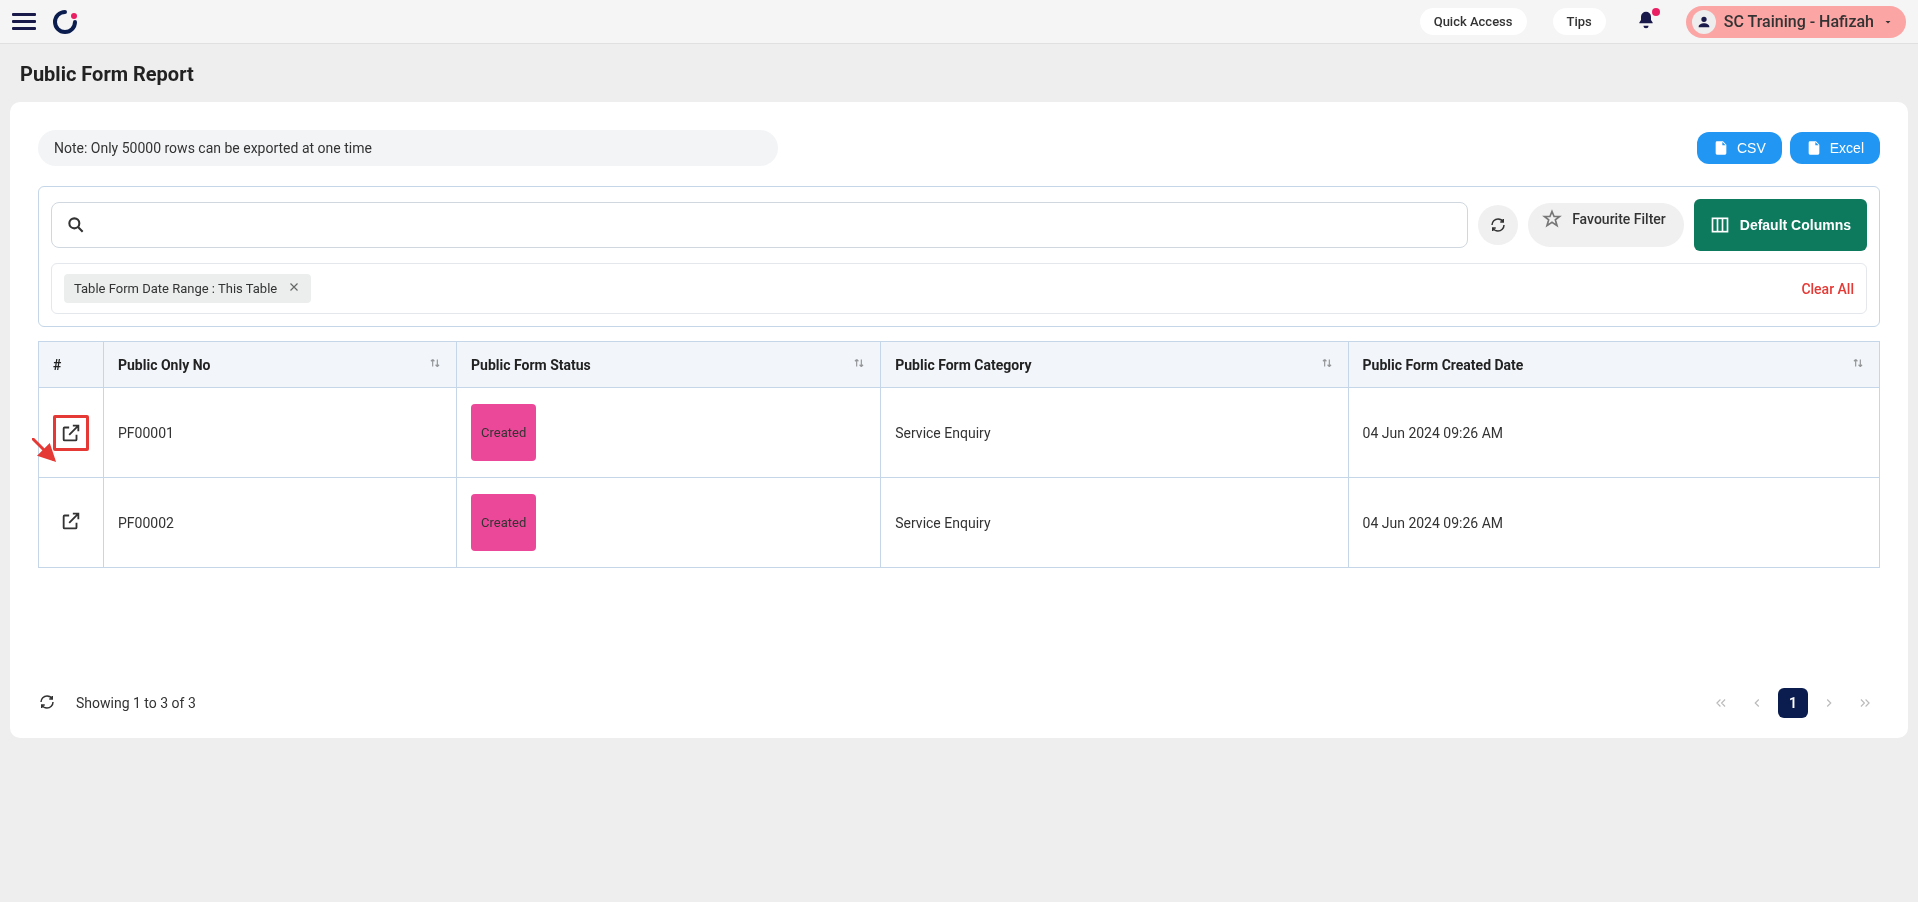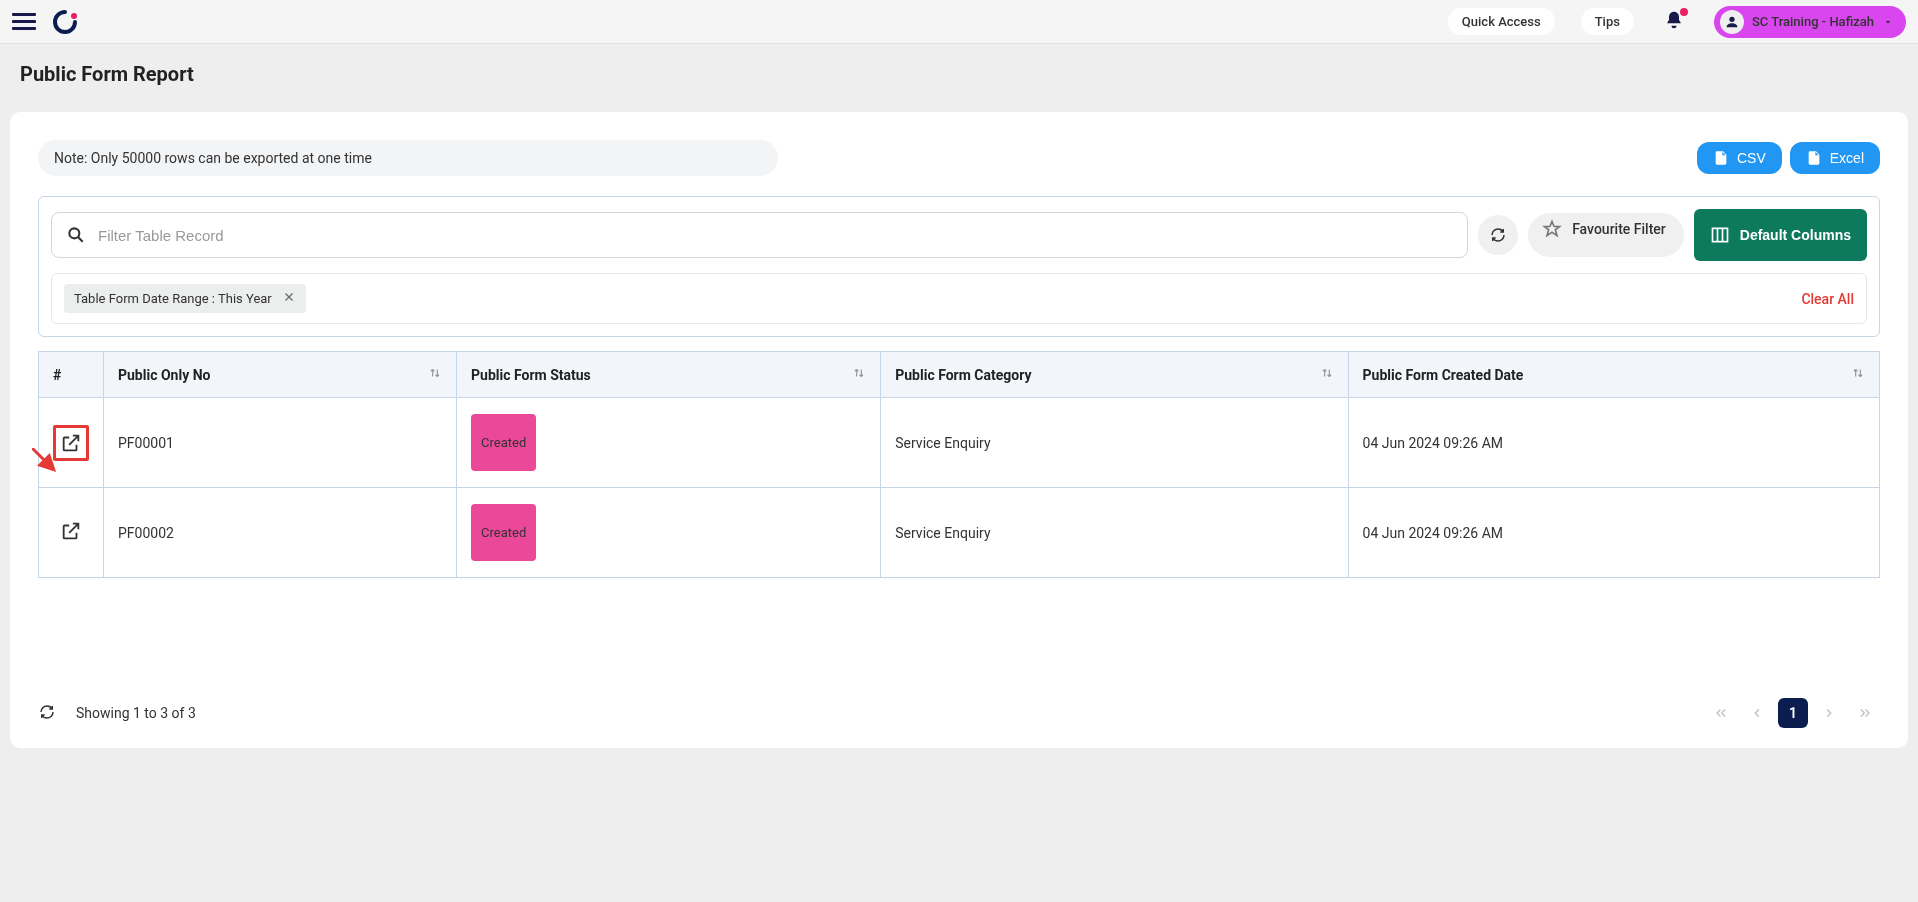--- a/index.html
+++ b/index.html
@@ -49,48 +49,48 @@
   .bell-dot {
     position: absolute;
     top: -2px;
     right: 0;
     width: 8px;
     height: 8px;
     background: #e91e63;
     border-radius: 50%;
   }
   .user-pill {
-    background: #d946ef;
+    background: #fca5a5;
     border-radius: 16px;
     padding: 4px 12px 4px 6px;
     display: flex;
     align-items: center;
     gap: 8px;
     cursor: pointer;
-    font-size: 13px;
+    font-size: 16px;
     font-weight: 500;
   }
   .avatar-circle {
     width: 24px;
     height: 24px;
     border-radius: 50%;
     background: #eee;
     display: flex;
     align-items: center;
     justify-content: center;
   }
   .page-title {
     padding: 18px 20px 12px;
     font-size: 20px;
     font-weight: 700;
     color: #222;
   }
   .card {
     background: #fff;
-    margin: 14px 10px 10px;
+    margin: 4px 10px 10px;
     border-radius: 10px;
     padding: 28px 28px 20px;
   }
   .export-row {
     display: flex;
     justify-content: space-between;
     align-items: center;
     margin-bottom: 20px;
   }
   .note-box {
@@ -346,21 +346,20 @@
       </button>
     </div>
   </div>
 
   <div class="filter-panel">
     <div class="filter-top">
       <div class="search-box">
         <svg width="20" height="20" viewBox="0 0 24 24">
             <path fill="none" stroke="#333" stroke-width="2.5" d="M10 4a6 6 0 100 12 6 6 0 000-12zm5 11l5 5"></path>
           </svg>
-        <input type="text" placeholder="Filter Table Record" style="">
       </div>
       <div class="icon-circle">
         <svg width="18" height="18" viewBox="0 0 24 24">
             <path fill="none" stroke="#333" stroke-width="2" d="M4 12a8 8 0 018-8 8 8 0 017 4M20 12a8 8 0 01-8 8 8 8 0 01-7-4M19 4v4h-4M5 20v-4h4"></path>
           </svg>
       </div>
       <div class="fav-pill">
         <svg width="20" height="20" viewBox="0 0 24 24">
             <path fill="none" stroke="#777" stroke-width="2" d="M12 3l2.5 6H21l-5 4 2 7-6-4-6 4 2-7-5-4h6.5z"></path>
           </svg>
@@ -370,21 +369,21 @@
         <svg width="20" height="20" viewBox="0 0 24 24">
             <rect x="3" y="4" width="18" height="16" fill="none" stroke="#fff" stroke-width="2"></rect>
             <line x1="9" y1="4" x2="9" y2="20" stroke="#fff" stroke-width="2"></line>
             <line x1="15" y1="4" x2="15" y2="20" stroke="#fff" stroke-width="2"></line>
           </svg>
         <span>Default Columns</span>
       </button>
     </div>
     <div class="chips-row">
       <div class="chip">
-        <span><span>Table Form Date Range</span> : <span>This Year</span></span>
+        <span><span>Table Form Date Range</span> : <span>This Table</span></span>
         <span class="chip-x">
           <svg width="14" height="14" viewBox="0 0 24 24">
               <path stroke="#666" stroke-width="2" d="M6 6l12 12M18 6L6 18"></path>
             </svg>
         </span>
       </div>
       <span class="clear-all">Clear All</span>
     </div>
   </div>
 

